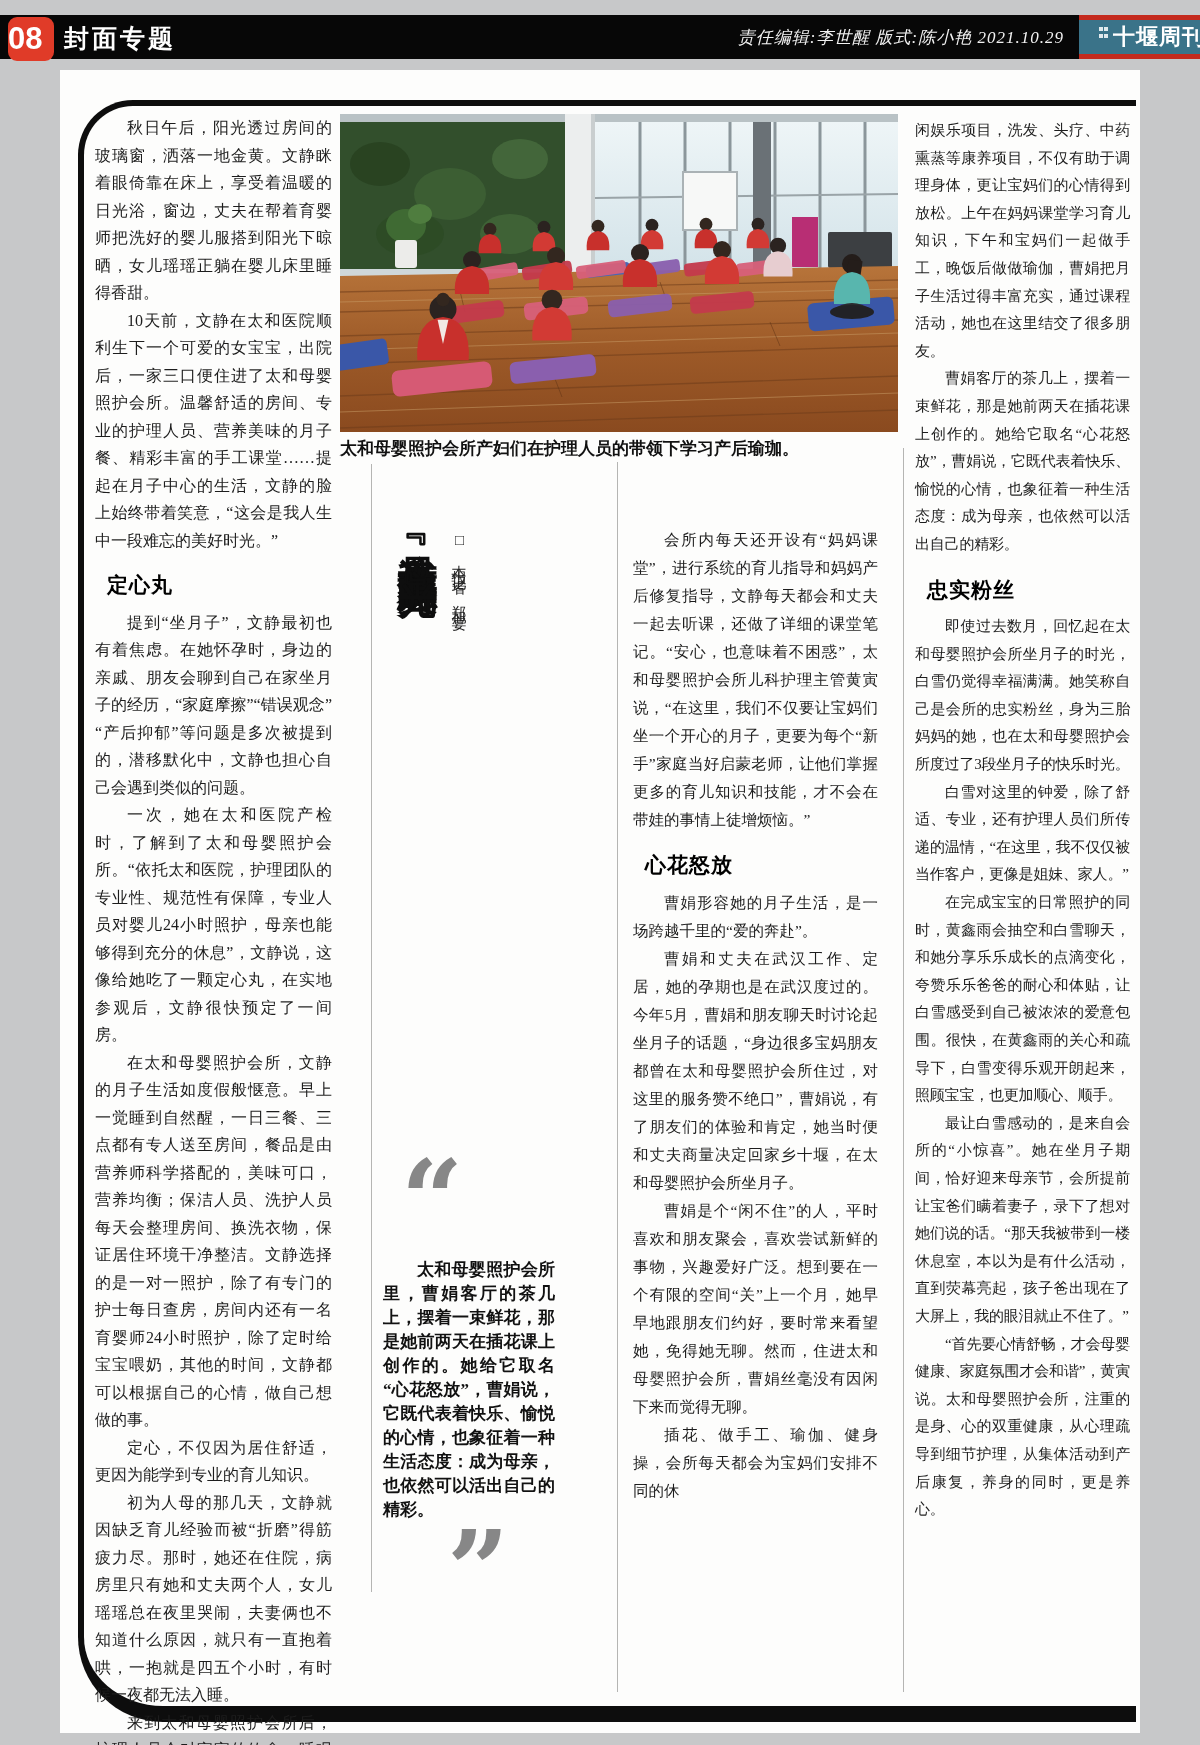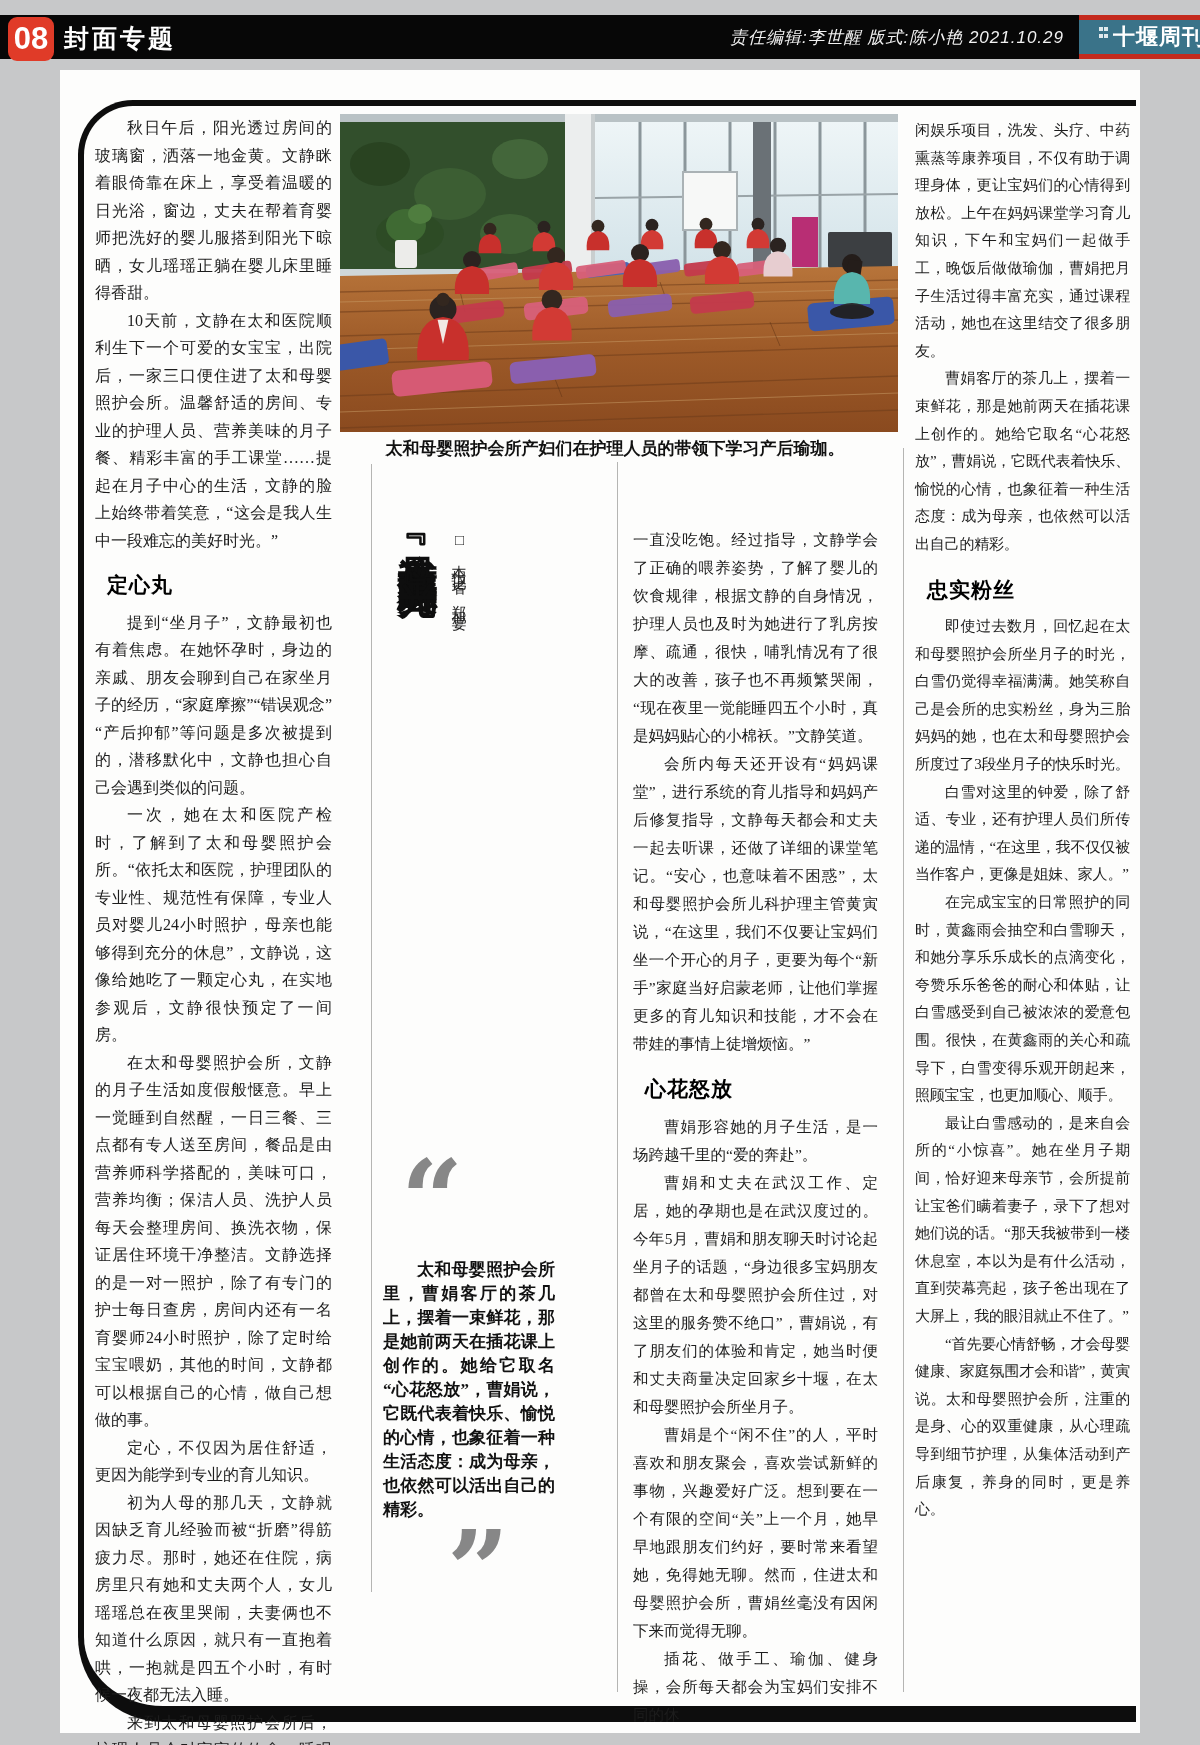--- a/index.html
+++ b/index.html
@@ -7,51 +7,51 @@
     width:1200px;height:1745px;position:relative;overflow:hidden;
     background:#c7c8c9;
     font-family:"Liberation Serif","DejaVu Serif",serif;
     color:#1d1d1d;
   }
   .page{position:absolute;left:60px;top:70px;width:1080px;height:1663px;background:#fdfdfc;}
   
   .topbar{position:absolute;left:0;top:15px;width:1200px;height:44px;background:#070707;}
   .pagenum-box{
     position:absolute;left:8px;top:17px;width:46px;height:44px;border-radius:9px;
-    background:#e03b28;color:#fff;display:flex;align-items:center;justify-content:center;
+    background:#e03b28;color:#fff;display:flex;align-items:center;
     font-family:"Liberation Sans","DejaVu Sans",sans-serif;font-size:31px;font-weight:bold;
   }
   .section-title{
     position:absolute;left:64px;top:22px;color:#fff;font-size:25px;font-weight:bold;
     font-family:"Liberation Sans","DejaVu Sans",sans-serif;letter-spacing:3px;
   }
   .credits{
     position:absolute;right:136px;top:26px;color:#f2f2f2;font-size:17px;font-style:italic;
-    font-family:Liberation Sans, sans-serif;letter-spacing:1px;
+    font-family:Liberation Serif, serif;letter-spacing:1px;
   }
   .masthead{
     position:absolute;left:1079px;top:15px;width:133px;height:44px;box-sizing:border-box;
     background:#3a7389;border-top:5px solid #c42a1d;border-bottom:5px solid #c42a1d;
     display:flex;align-items:center;justify-content:flex-end;padding-right:7px;gap:4px;
   }
   .masthead .title{color:#fff;font-size:22px;font-weight:bold;letter-spacing:1px;}
   
   .frame{
     position:absolute;left:78px;top:100px;width:1058px;height:1622px;box-sizing:border-box;
     border-left:6px solid #0d0d0d;border-top:6px solid #0d0d0d;border-bottom:16px solid #0d0d0d;
     border-right:0;border-radius:55px 0 0 85px;
   }
   .vrule{position:absolute;width:1px;background:#b5b5b3;}
   .r1{left:371px;top:464px;height:1128px;}
   .r2{left:617px;top:462px;height:1230px;}
   .r3{left:903px;top:448px;height:1244px;}
   
   .photo{position:absolute;left:340px;top:114px;width:558px;height:318px;overflow:hidden;background:#cfd8da;}
   .caption{
-    position:absolute;left:340px;top:437px;width:550px;text-align:center;
+    position:absolute;left:340px;top:437px;width:550px;text-align:left;
     font-family:"Liberation Sans","DejaVu Sans",sans-serif;font-size:17px;font-weight:bold;color:#111;
   }
   
   .col{position:absolute;text-align:justify;}
   .col p{margin:0;text-indent:2em;}
   .col p.noindent{text-indent:0;}
   .col h2{
     font-family:"Liberation Sans","DejaVu Sans",sans-serif;font-size:21px;color:#000;
     margin:17px 0 10px 12px;text-indent:0;letter-spacing:1px;text-align:left;
   }
@@ -287,21 +287,20 @@
     <p>10天前，文静在太和医院顺利生下一个可爱的女宝宝，出院后，一家三口便住进了太和母婴照护会所。温馨舒适的房间、专业的护理人员、营养美味的月子餐、精彩丰富的手工课堂……提起在月子中心的生活，文静的脸上始终带着笑意，“这会是我人生中一段难忘的美好时光。”</p>
     <h2>定心丸</h2>
     <p>提到“坐月子”，文静最初也有着焦虑。在她怀孕时，身边的亲戚、朋友会聊到自己在家坐月子的经历，“家庭摩擦”“错误观念”“产后抑郁”等问题是多次被提到的，潜移默化中，文静也担心自己会遇到类似的问题。</p>
     <p>一次，她在太和医院产检时，了解到了太和母婴照护会所。“依托太和医院，护理团队的专业性、规范性有保障，专业人员对婴儿24小时照护，母亲也能够得到充分的休息”，文静说，这像给她吃了一颗定心丸，在实地参观后，文静很快预定了一间房。</p>
     <p>在太和母婴照护会所，文静的月子生活如度假般惬意。早上一觉睡到自然醒，一日三餐、三点都有专人送至房间，餐品是由营养师科学搭配的，美味可口，营养均衡；保洁人员、洗护人员每天会整理房间、换洗衣物，保证居住环境干净整洁。文静选择的是一对一照护，除了有专门的护士每日查房，房间内还有一名育婴师24小时照护，除了定时给宝宝喂奶，其他的时间，文静都可以根据自己的心情，做自己想做的事。</p>
     <p>定心，不仅因为居住舒适，更因为能学到专业的育儿知识。</p>
     <p>初为人母的那几天，文静就因缺乏育儿经验而被“折磨”得筋疲力尽。那时，她还在住院，病房里只有她和丈夫两个人，女儿瑶瑶总在夜里哭闹，夫妻俩也不知道什么原因，就只有一直抱着哄，一抱就是四五个小时，有时候一夜都无法入睡。</p>
     <p>来到太和母婴照护会所后，护理人员会对宝宝的饮食、睡眠等生活状态做详细记录，在专业人员的观察下，文静才知道宝宝哭闹是因为她的乳房状态不好，宝宝吮吸困难，导致</p>
   </div>
 <div class="col col3">
-    <p class="noindent">一直没吃饱。经过指导，文静学会了正确的喂养姿势，了解了婴儿的饮食规律，根据文静的自身情况，护理人员也及时为她进行了乳房按摩、疏通，很快，哺乳情况有了很大的改善，孩子也不再频繁哭闹，“现在夜里一觉能睡四五个小时，真是妈妈贴心的小棉袄。”文静笑道。</p>
     <p>会所内每天还开设有“妈妈课堂”，进行系统的育儿指导和妈妈产后修复指导，文静每天都会和丈夫一起去听课，还做了详细的课堂笔记。“安心，也意味着不困惑”，太和母婴照护会所儿科护理主管黄寅说，“在这里，我们不仅要让宝妈们坐一个开心的月子，更要为每个“新手”家庭当好启蒙老师，让他们掌握更多的育儿知识和技能，才不会在带娃的事情上徒增烦恼。”</p>
     <h2>心花怒放</h2>
     <p>曹娟形容她的月子生活，是一场跨越千里的“爱的奔赴”。</p>
     <p>曹娟和丈夫在武汉工作、定居，她的孕期也是在武汉度过的。今年5月，曹娟和朋友聊天时讨论起坐月子的话题，“身边很多宝妈朋友都曾在太和母婴照护会所住过，对这里的服务赞不绝口”，曹娟说，有了朋友们的体验和肯定，她当时便和丈夫商量决定回家乡十堰，在太和母婴照护会所坐月子。</p>
     <p>曹娟是个“闲不住”的人，平时喜欢和朋友聚会，喜欢尝试新鲜的事物，兴趣爱好广泛。想到要在一个有限的空间“关”上一个月，她早早地跟朋友们约好，要时常来看望她，免得她无聊。然而，住进太和母婴照护会所，曹娟丝毫没有因闲下来而觉得无聊。</p>
     <p>插花、做手工、瑜伽、健身操，会所每天都会为宝妈们安排不同的休</p>
   </div>
 <div class="col col4">
     <p class="noindent">闲娱乐项目，洗发、头疗、中药熏蒸等康养项目，不仅有助于调理身体，更让宝妈们的心情得到放松。上午在妈妈课堂学习育儿知识，下午和宝妈们一起做手工，晚饭后做做瑜伽，曹娟把月子生活过得丰富充实，通过课程活动，她也在这里结交了很多朋友。</p>
     <p>曹娟客厅的茶几上，摆着一束鲜花，那是她前两天在插花课上创作的。她给它取名“心花怒放”，曹娟说，它既代表着快乐、愉悦的心情，也象征着一种生活态度：成为母亲，也依然可以活出自己的精彩。</p>

